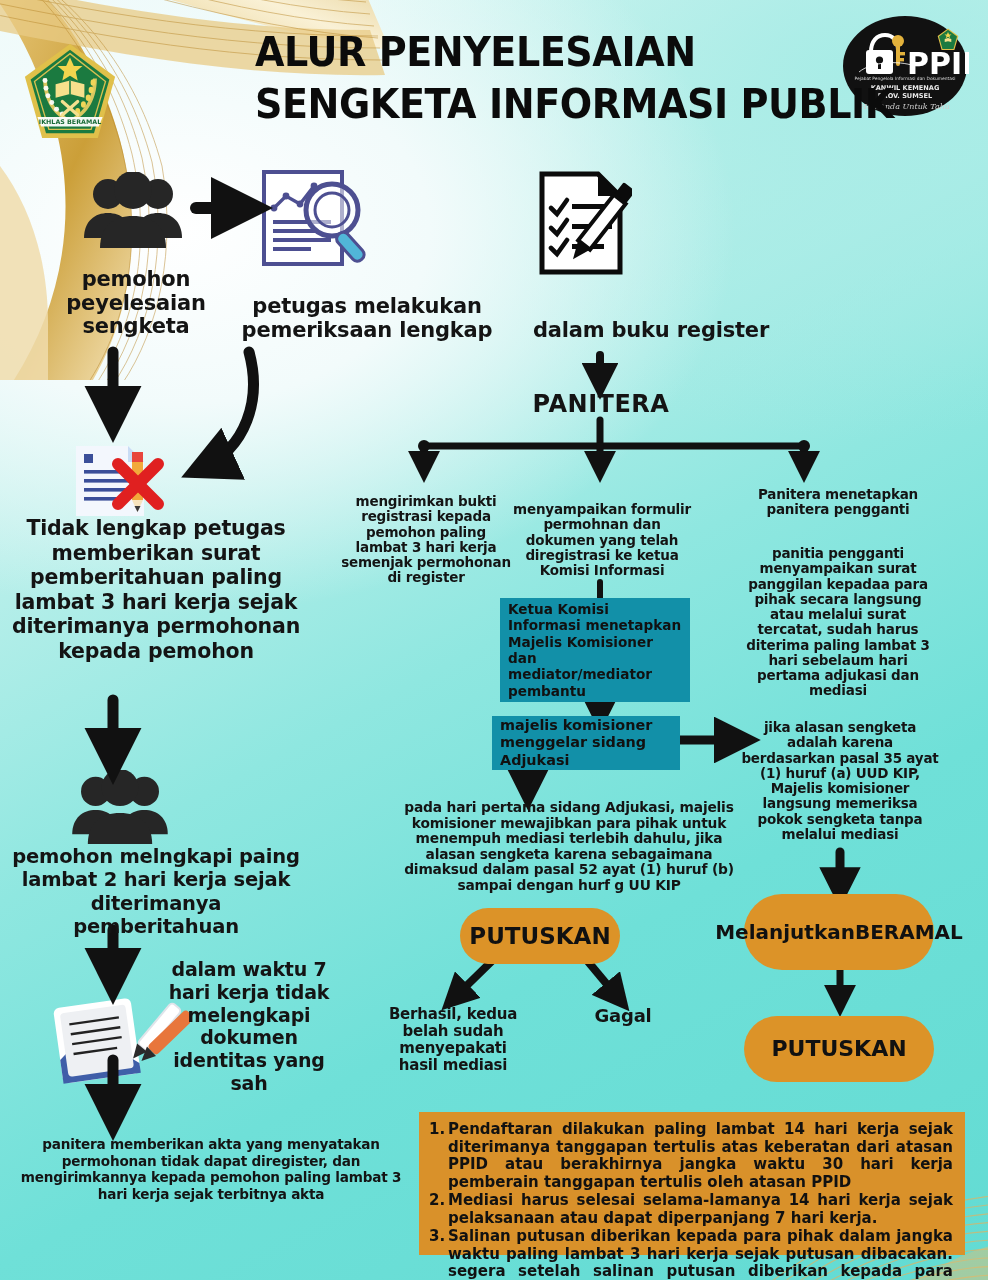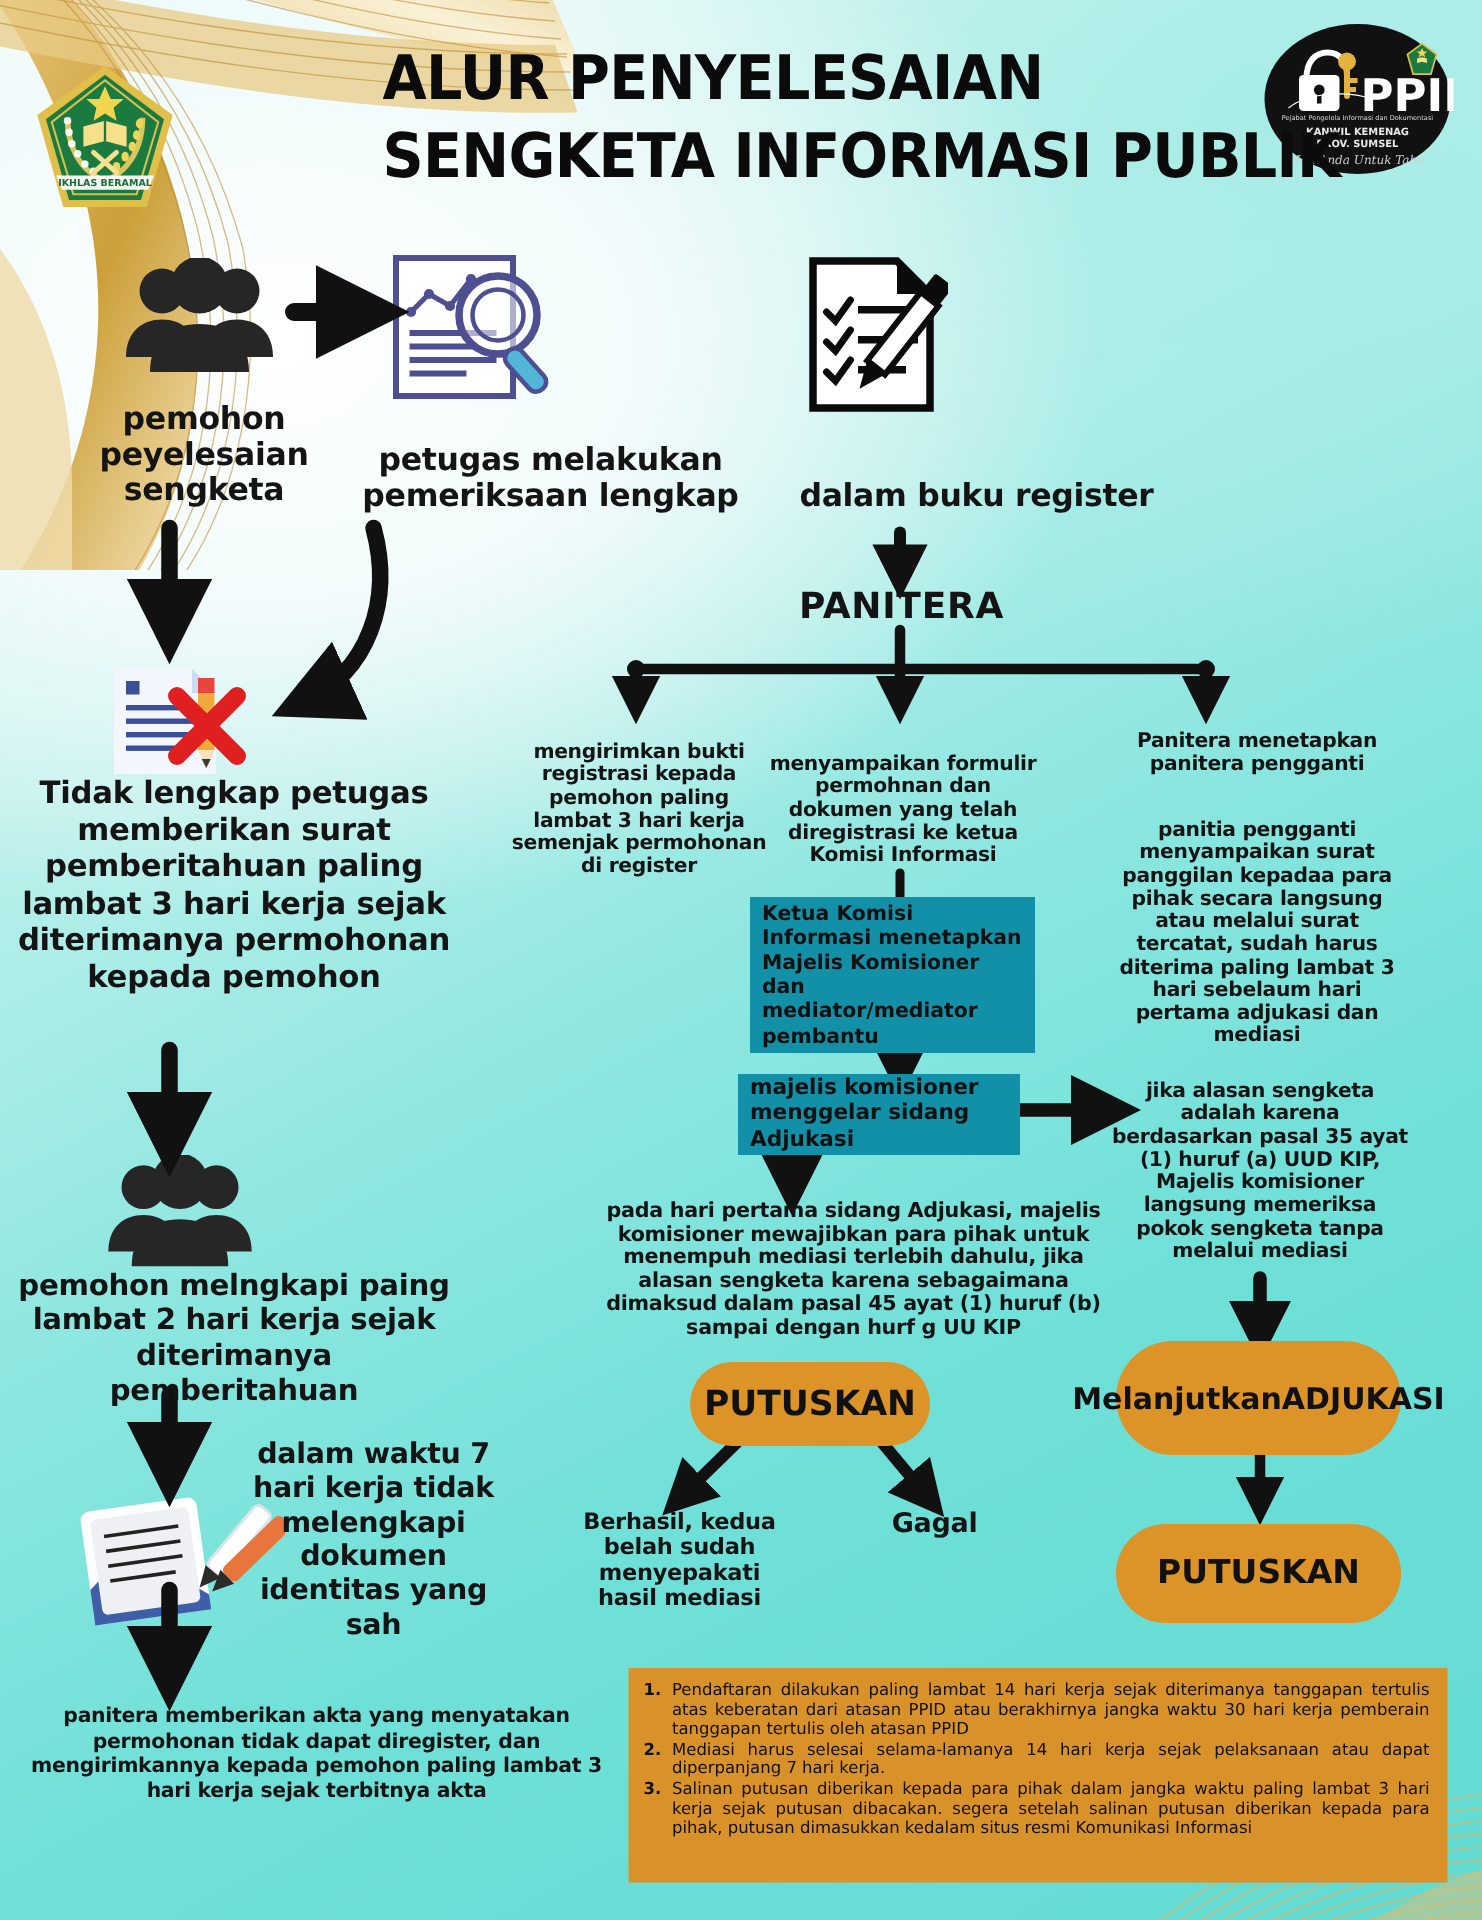--- a/index.html
+++ b/index.html
@@ -67,21 +67,21 @@
   }
 
   
   #notes {
     position: absolute; left: 419px; top: 1112px; width: 546px; height: 143px;
     background: #d9912a; padding: 9px 12px 9px 10px; color:#111;
   }
   #notes ol { list-style: none; counter-reset: n; }
   #notes li {
     counter-increment: n;
-    font-size: 11px; font-weight: 400; line-height: 1.17;
+    font-size: 15px; font-weight: 700; line-height: 1.17;
     text-align: justify; padding-left: 19px; position: relative;
     margin-bottom: 1px;
     hyphens: none;
   }
   #notes li::before {
     content: counter(n) "."; position:absolute; left:0; top:0; font-weight: 800;
   }
   #notes li:last-child { text-align: justify; }
 
   
@@ -400,35 +400,35 @@
   <div class="txt sm" style="left:340px; top:494px; width:172px;">mengirimkan bukti registrasi kepada pemohon paling lambat 3 hari kerja semenjak permohonan di register</div>
 
   <div class="txt sm" style="left:512px; top:502px; width:180px;">menyampaikan formulir permohnan dan dokumen yang telah diregistrasi ke ketua Komisi Informasi</div>
 
   <div class="txt sm" style="left:736px; top:487px; width:204px;">Panitera menetapkan panitera pengganti</div>
 
   <div class="txt sm" style="left:736px; top:546px; width:204px;">panitia pengganti menyampaikan surat panggilan kepadaa para pihak secara langsung atau melalui surat tercatat, sudah harus diterima paling lambat 3 hari sebelaum hari pertama adjukasi dan mediasi</div>
 
   <div class="txt sm" style="left:740px; top:720px; width:200px;">jika alasan sengketa adalah karena berdasarkan pasal 35 ayat (1) huruf (a) UUD KIP, Majelis komisioner langsung memeriksa pokok sengketa tanpa melalui mediasi</div>
 
-  <div class="txt sm" style="left:404px; top:800px; width:330px; font-size:13.8px;">pada hari pertama sidang Adjukasi, majelis komisioner mewajibkan para pihak untuk menempuh mediasi terlebih dahulu, jika alasan sengketa karena sebagaimana dimaksud dalam pasal 45 ayat (1) huruf (b) sampai dengan hurf g UU KIP</div>
+  <div class="txt sm" style="left:404px; top:800px; width:330px; font-size:13.8px;">pada hari pertama sidang Adjukasi, majelis komisioner mewajibkan para pihak untuk menempuh mediasi terlebih dahulu, jika alasan sengketa karena sebagaimana dimaksud dalam pasal 52 ayat (1) huruf (b) sampai dengan hurf g UU KIP</div>
 
   <div class="txt sm" style="left:378px; top:1006px; width:150px; font-size:15px;">Berhasil, kedua belah sudah menyepakati hasil mediasi</div>
 
   <div class="txt" style="left:578px; top:1006px; width:90px; font-size:18px;">Gagal</div>
 
   <div class="tealbox" style="left:500px; top:598px; width:190px; height:104px; font-size:13.6px;">Ketua Komisi Informasi menetapkan Majelis Komisioner dan mediator/mediator pembantu</div>
 
   <div class="tealbox" style="left:492px; top:716px; width:188px; height:54px; font-size:14.4px;">majelis komisioner menggelar sidang Adjukasi</div>
 
   <div class="pill" style="left:460px; top:908px; width:160px; height:56px; font-size:23px;">PUTUSKAN</div>
 
   <div class="pill" style="left:744px; top:894px; width:190px; height:76px; font-size:20px; flex-direction:row;">
     <span>Melanjutkan</span>
-    <span>ADJUKASI</span>
+    <span>BERAMAL</span>
   </div>
 
   <div class="pill" style="left:744px; top:1016px; width:190px; height:66px; font-size:22px;">PUTUSKAN</div>
 
   <div id="notes">
     <ol>
       <li>Pendaftaran dilakukan paling lambat 14 hari kerja sejak diterimanya tanggapan tertulis atas keberatan dari atasan PPID atau berakhirnya jangka waktu 30 hari kerja pemberain tanggapan tertulis oleh atasan PPID</li>
       <li>Mediasi harus selesai selama-lamanya 14 hari kerja sejak pelaksanaan atau dapat diperpanjang 7 hari kerja.</li>
       <li>Salinan putusan diberikan kepada para pihak dalam jangka waktu paling lambat 3 hari kerja sejak putusan dibacakan. segera setelah salinan putusan diberikan kepada para pihak, putusan dimasukkan kedalam situs resmi Komunikasi Informasi</li>
     </ol>

